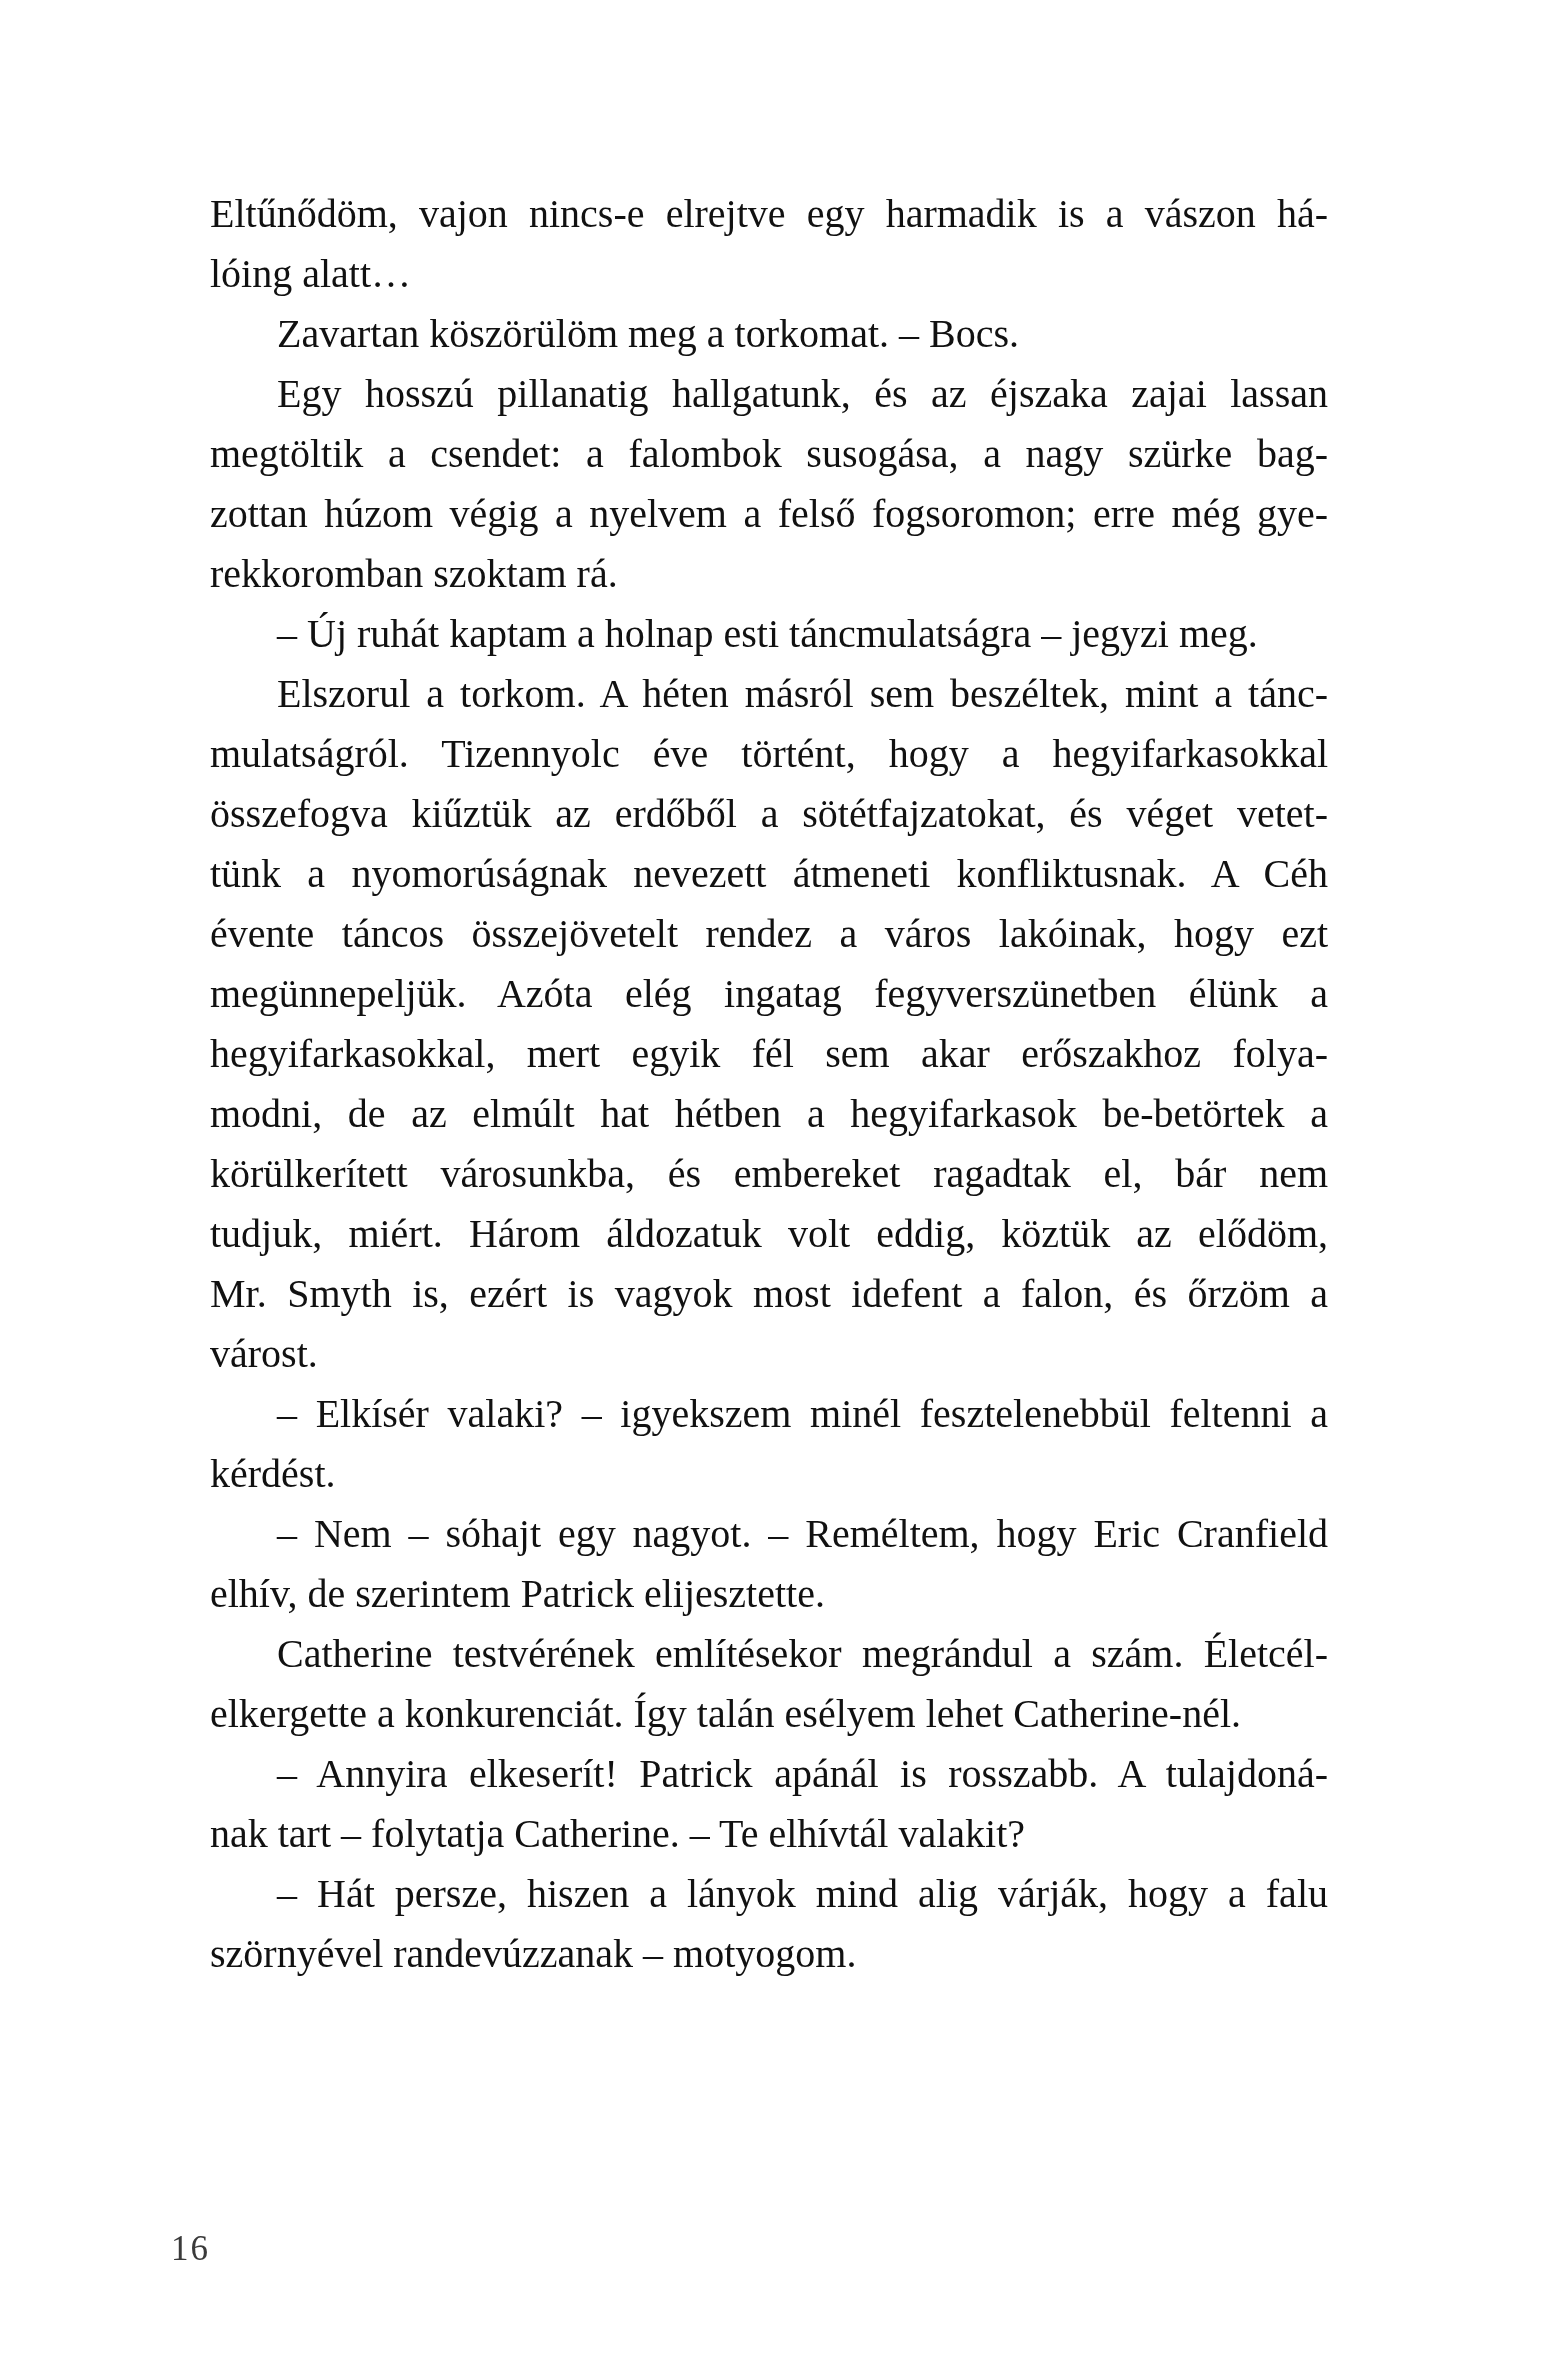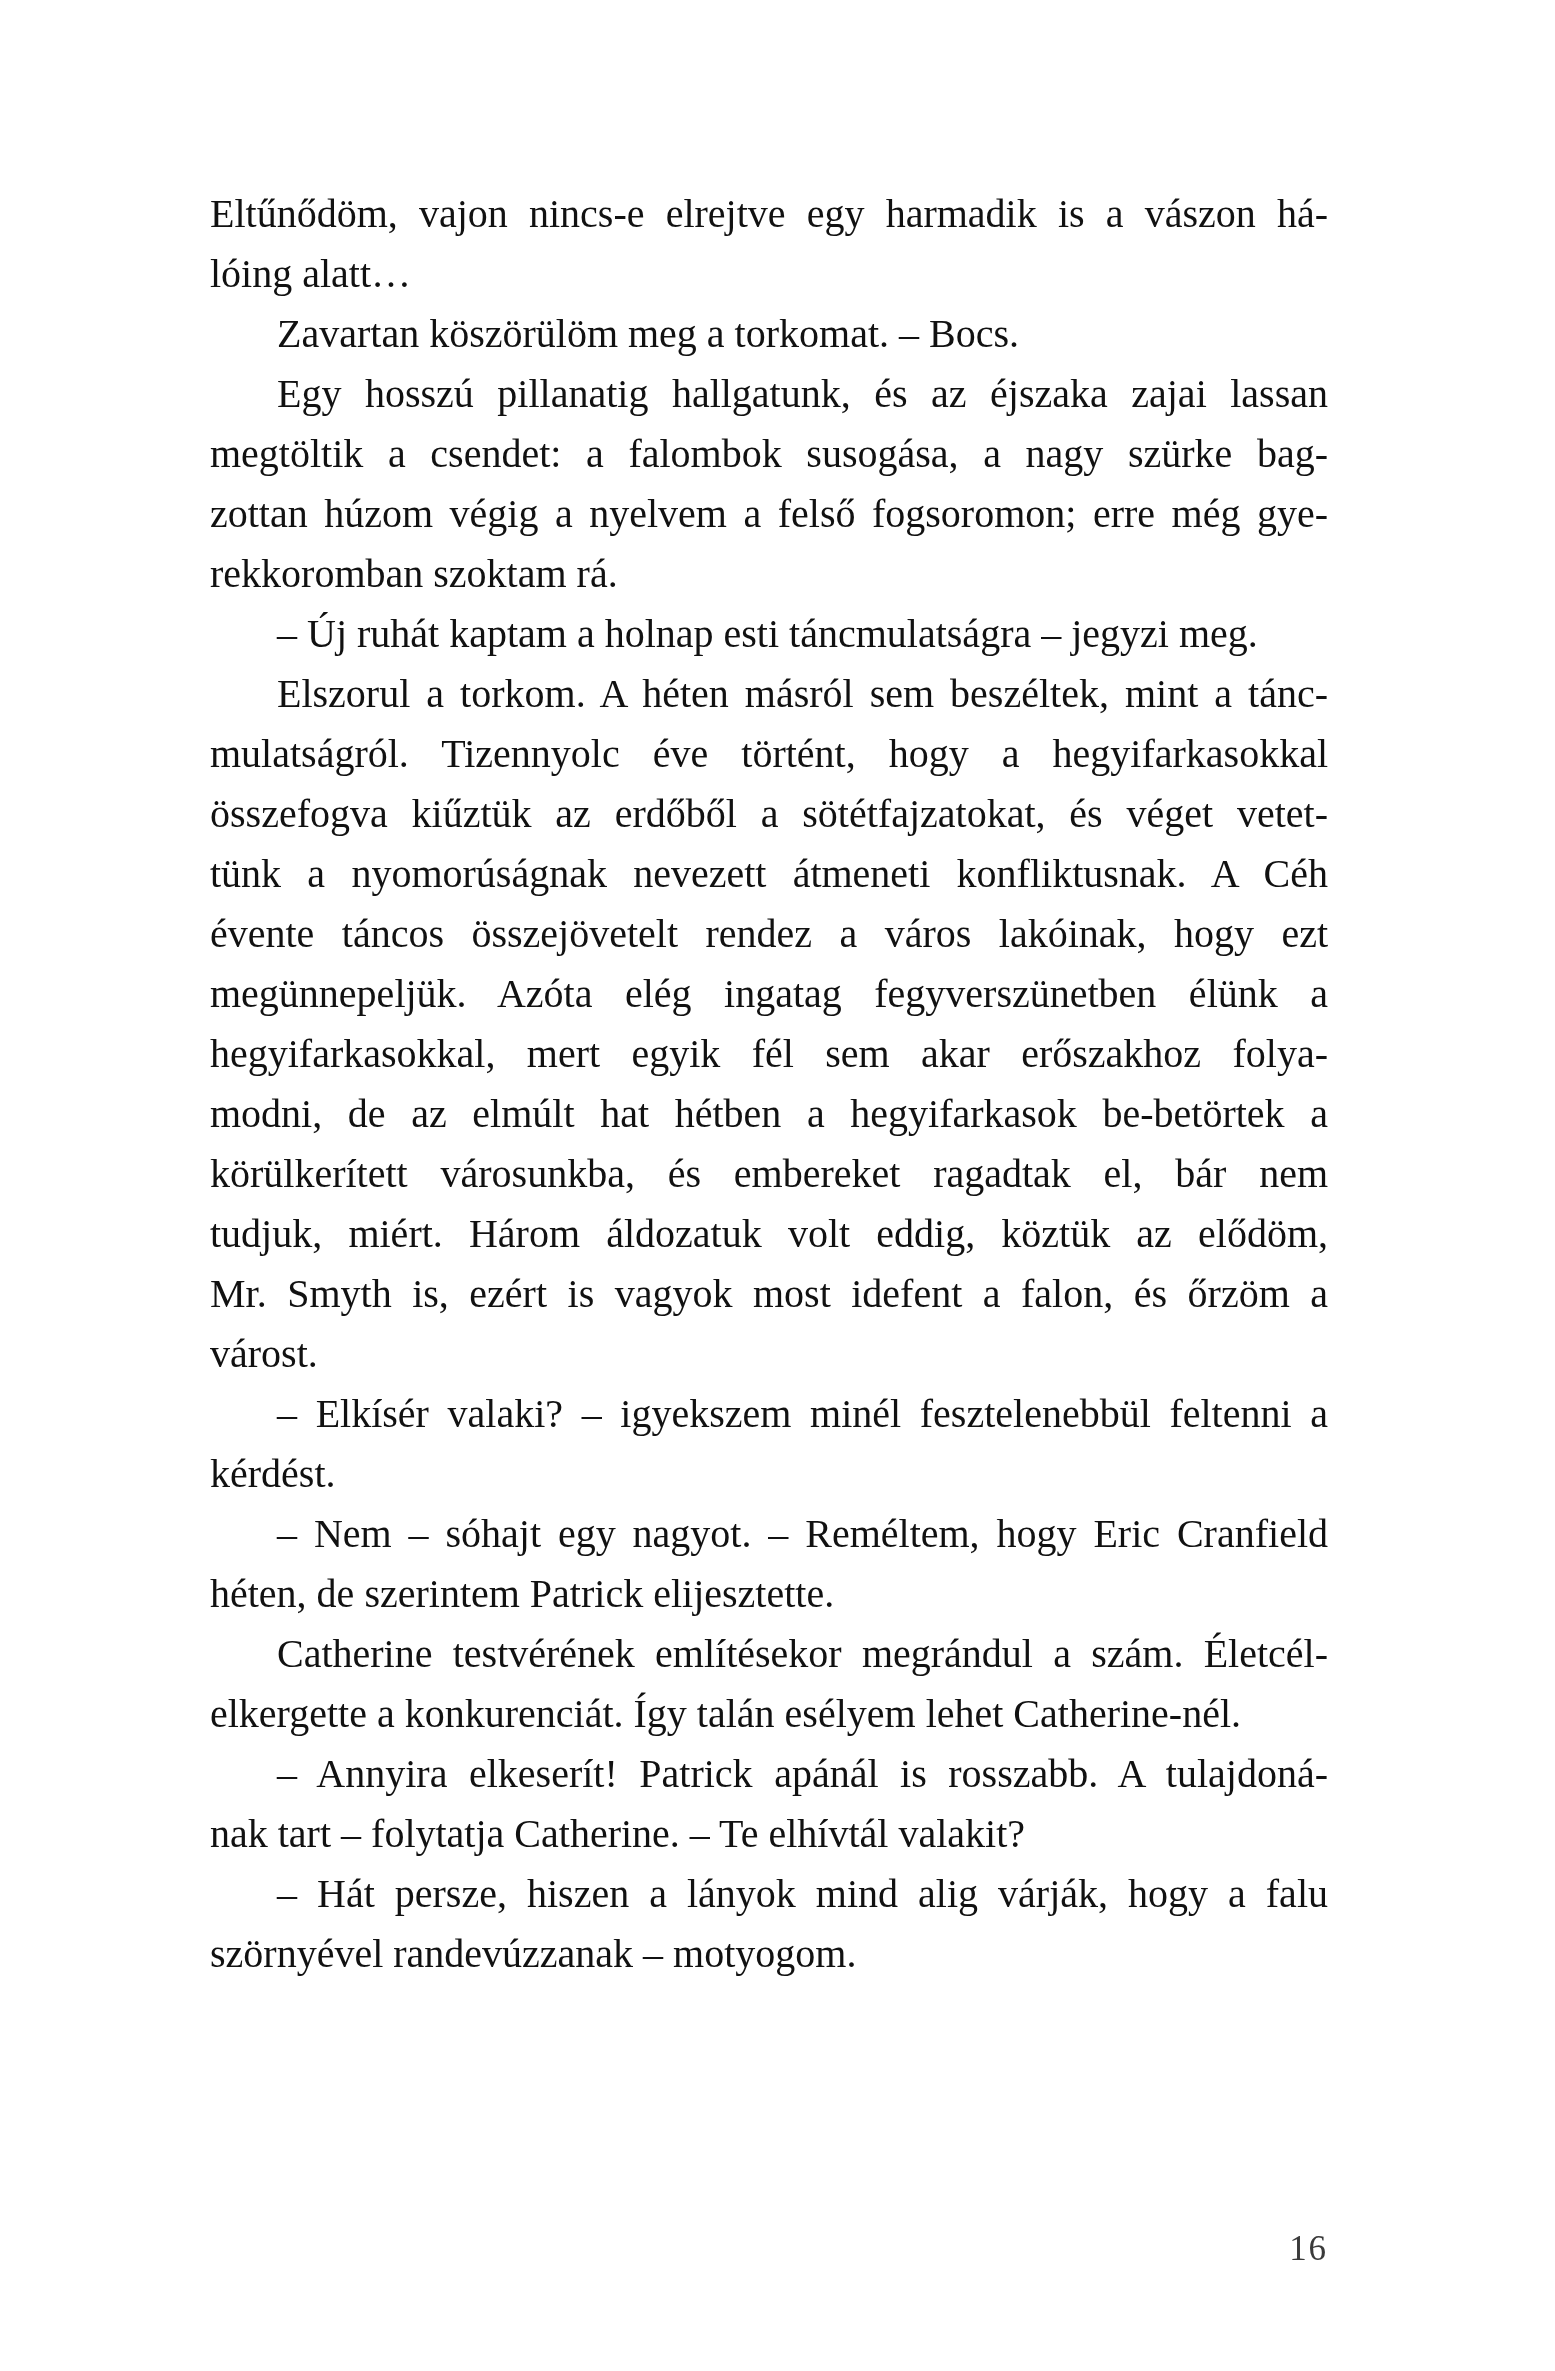--- a/index.html
+++ b/index.html
@@ -43,21 +43,21 @@
     padding-left: 67px;
   }
   .line.last {
     text-align-last: left;
   }
   .page-number {
     position: absolute;
     left: 171px;
     top: 2231px;
     width: 1157px;
-    text-align: right;
+    text-align: left;
     font-size: 35px;
     line-height: 35px;
     color: #3a3a3a;
     letter-spacing: 1.9px;
   }
 </style>
 </head>
 <body>
 
 <div class="page">
@@ -78,21 +78,21 @@
       <div class="line">megünnepeljük. Azóta elég ingatag fegyverszünetben élünk a</div>
       <div class="line">hegyifarkasokkal, mert egyik fél sem akar erőszakhoz folya-</div>
       <div class="line">modni, de az elmúlt hat hétben a hegyifarkasok be-betörtek a</div>
       <div class="line">körülkerített városunkba, és embereket ragadtak el, bár nem</div>
       <div class="line">tudjuk, miért. Három áldozatuk volt eddig, köztük az elődöm,</div>
       <div class="line">Mr. Smyth is, ezért is vagyok most idefent a falon, és őrzöm a</div>
       <div class="line last">várost.</div>
       <div class="line indent">– Elkísér valaki? – igyekszem minél fesztelenebbül feltenni a</div>
       <div class="line last">kérdést.</div>
       <div class="line indent">– Nem – sóhajt egy nagyot. – Reméltem, hogy Eric Cranfield</div>
-      <div class="line last">héten, de szerintem Patrick elijesztette.</div>
+      <div class="line last">elhív, de szerintem Patrick elijesztette.</div>
       <div class="line indent">Catherine testvérének említésekor megrándul a szám. Életcél-</div>
       <div class="line last">elkergette a konkurenciát. Így talán esélyem lehet Catherine-nél.</div>
       <div class="line indent">– Annyira elkeserít! Patrick apánál is rosszabb. A tulajdoná-</div>
       <div class="line last">nak tart – folytatja Catherine. – Te elhívtál valakit?</div>
       <div class="line indent">– Hát persze, hiszen a lányok mind alig várják, hogy a falu</div>
       <div class="line last">szörnyével randevúzzanak – motyogom.</div>
     </div>
   <div class="page-number">16</div>
 </div>
 

